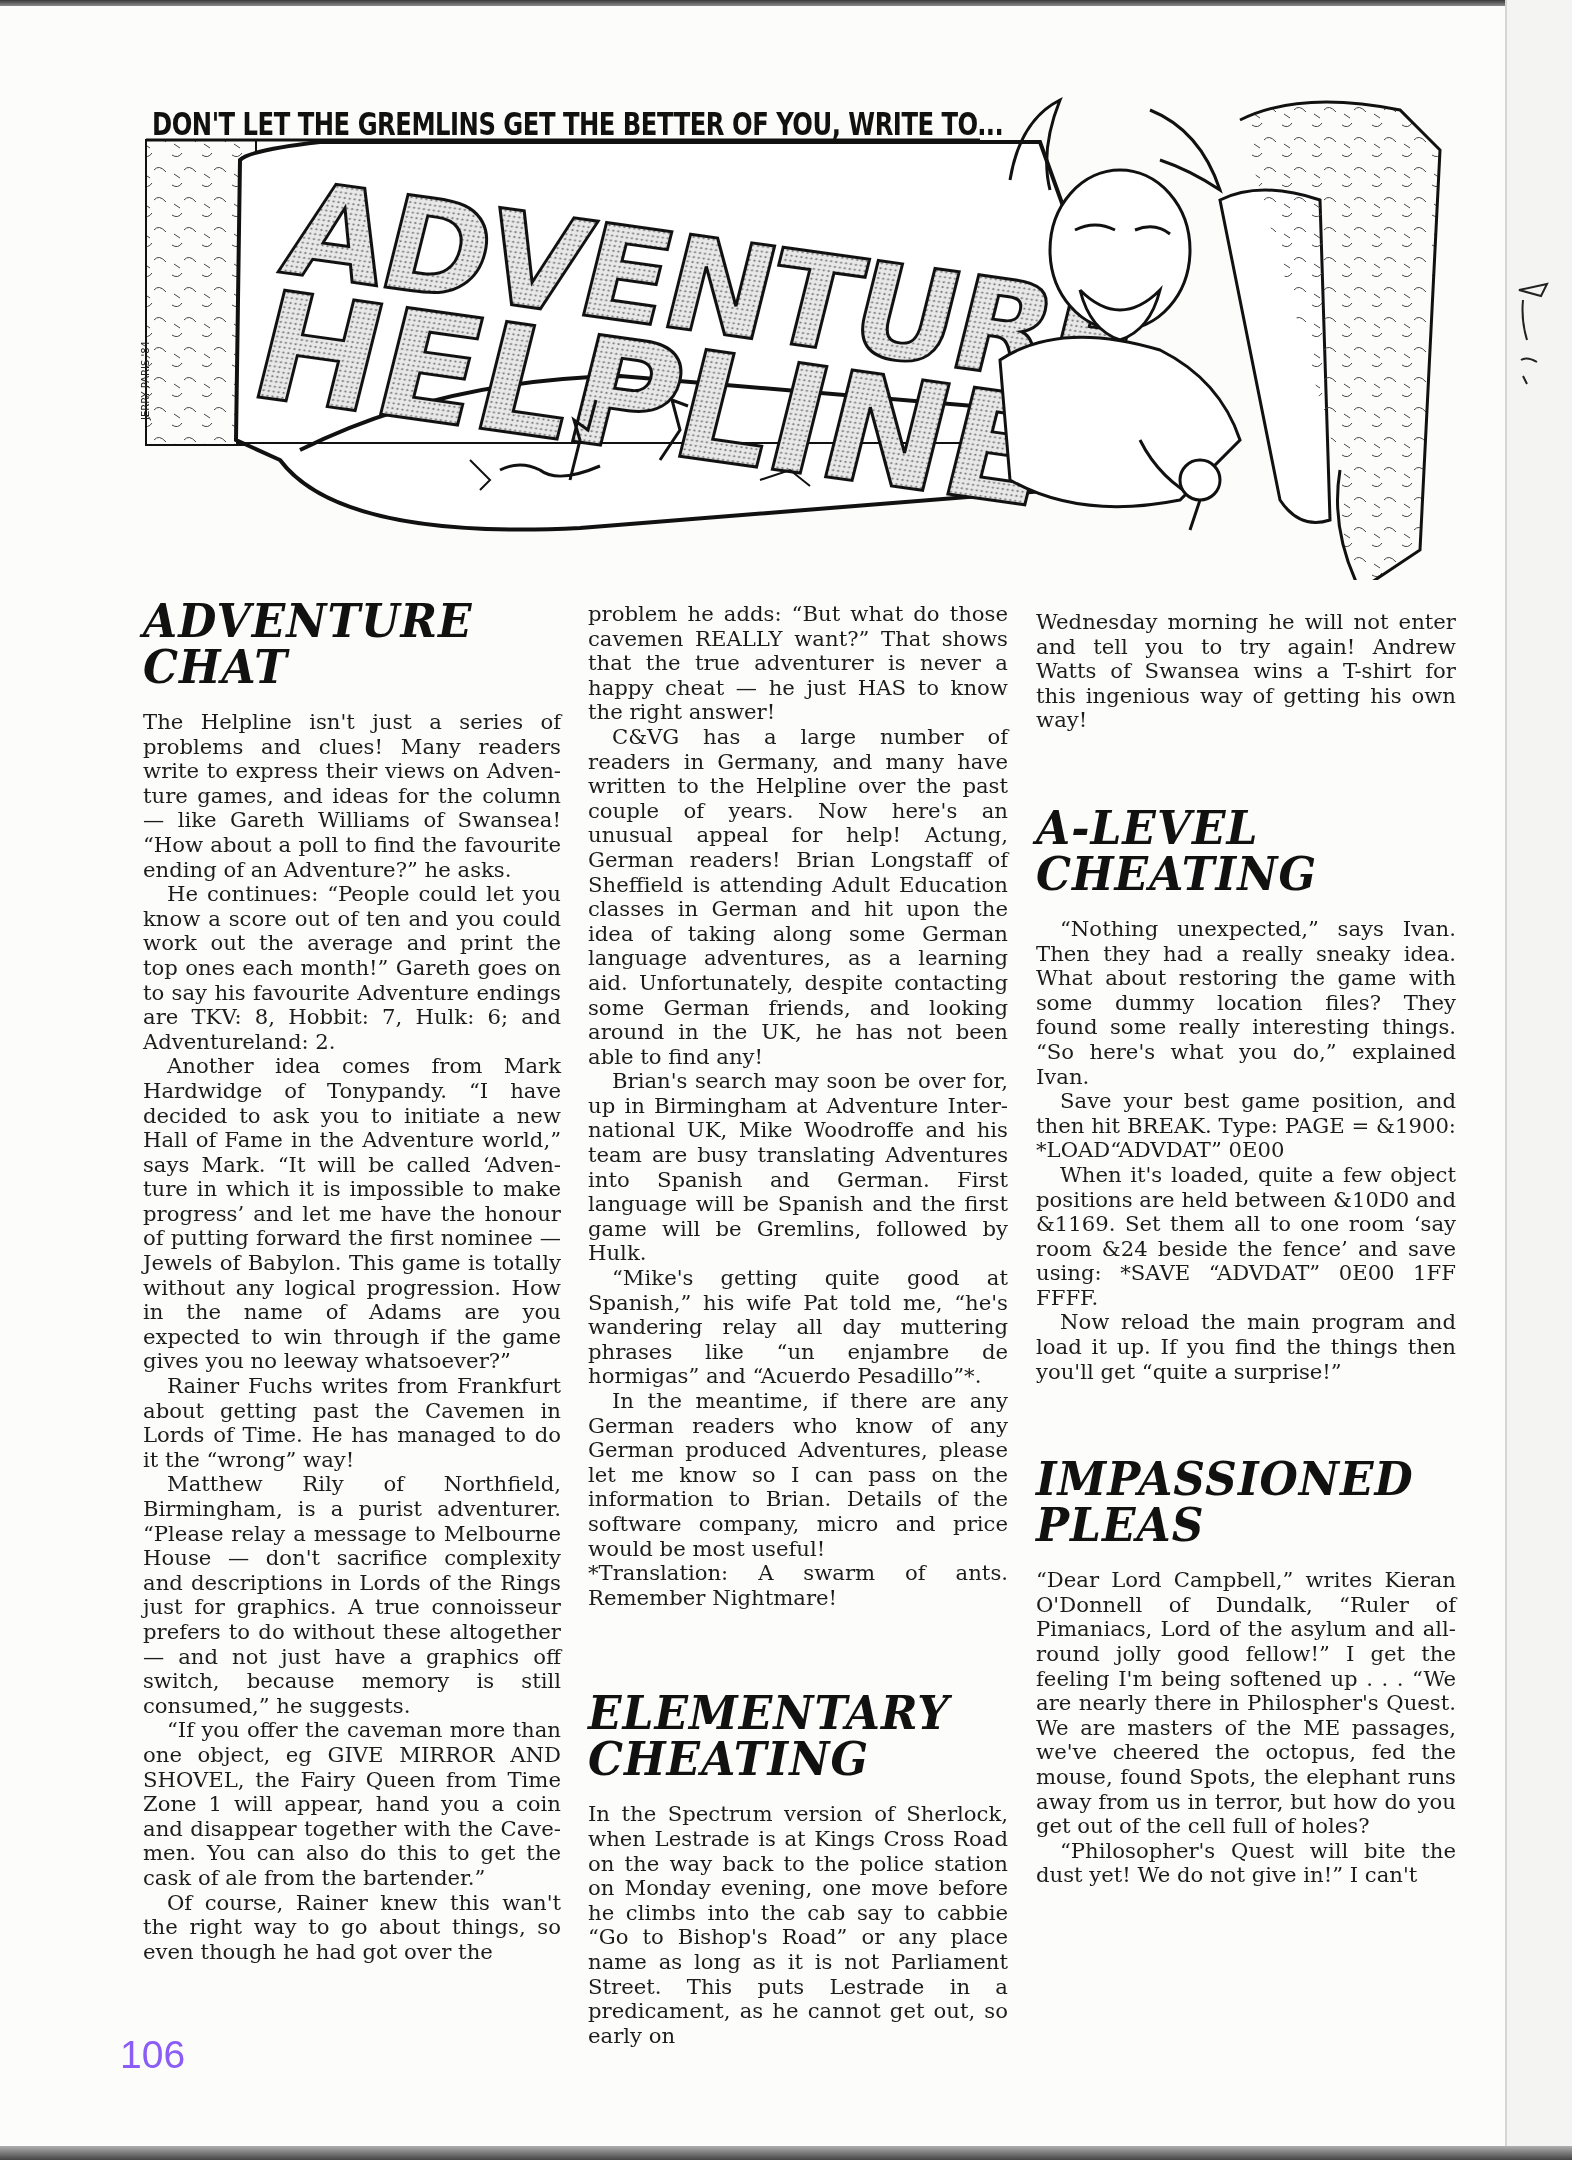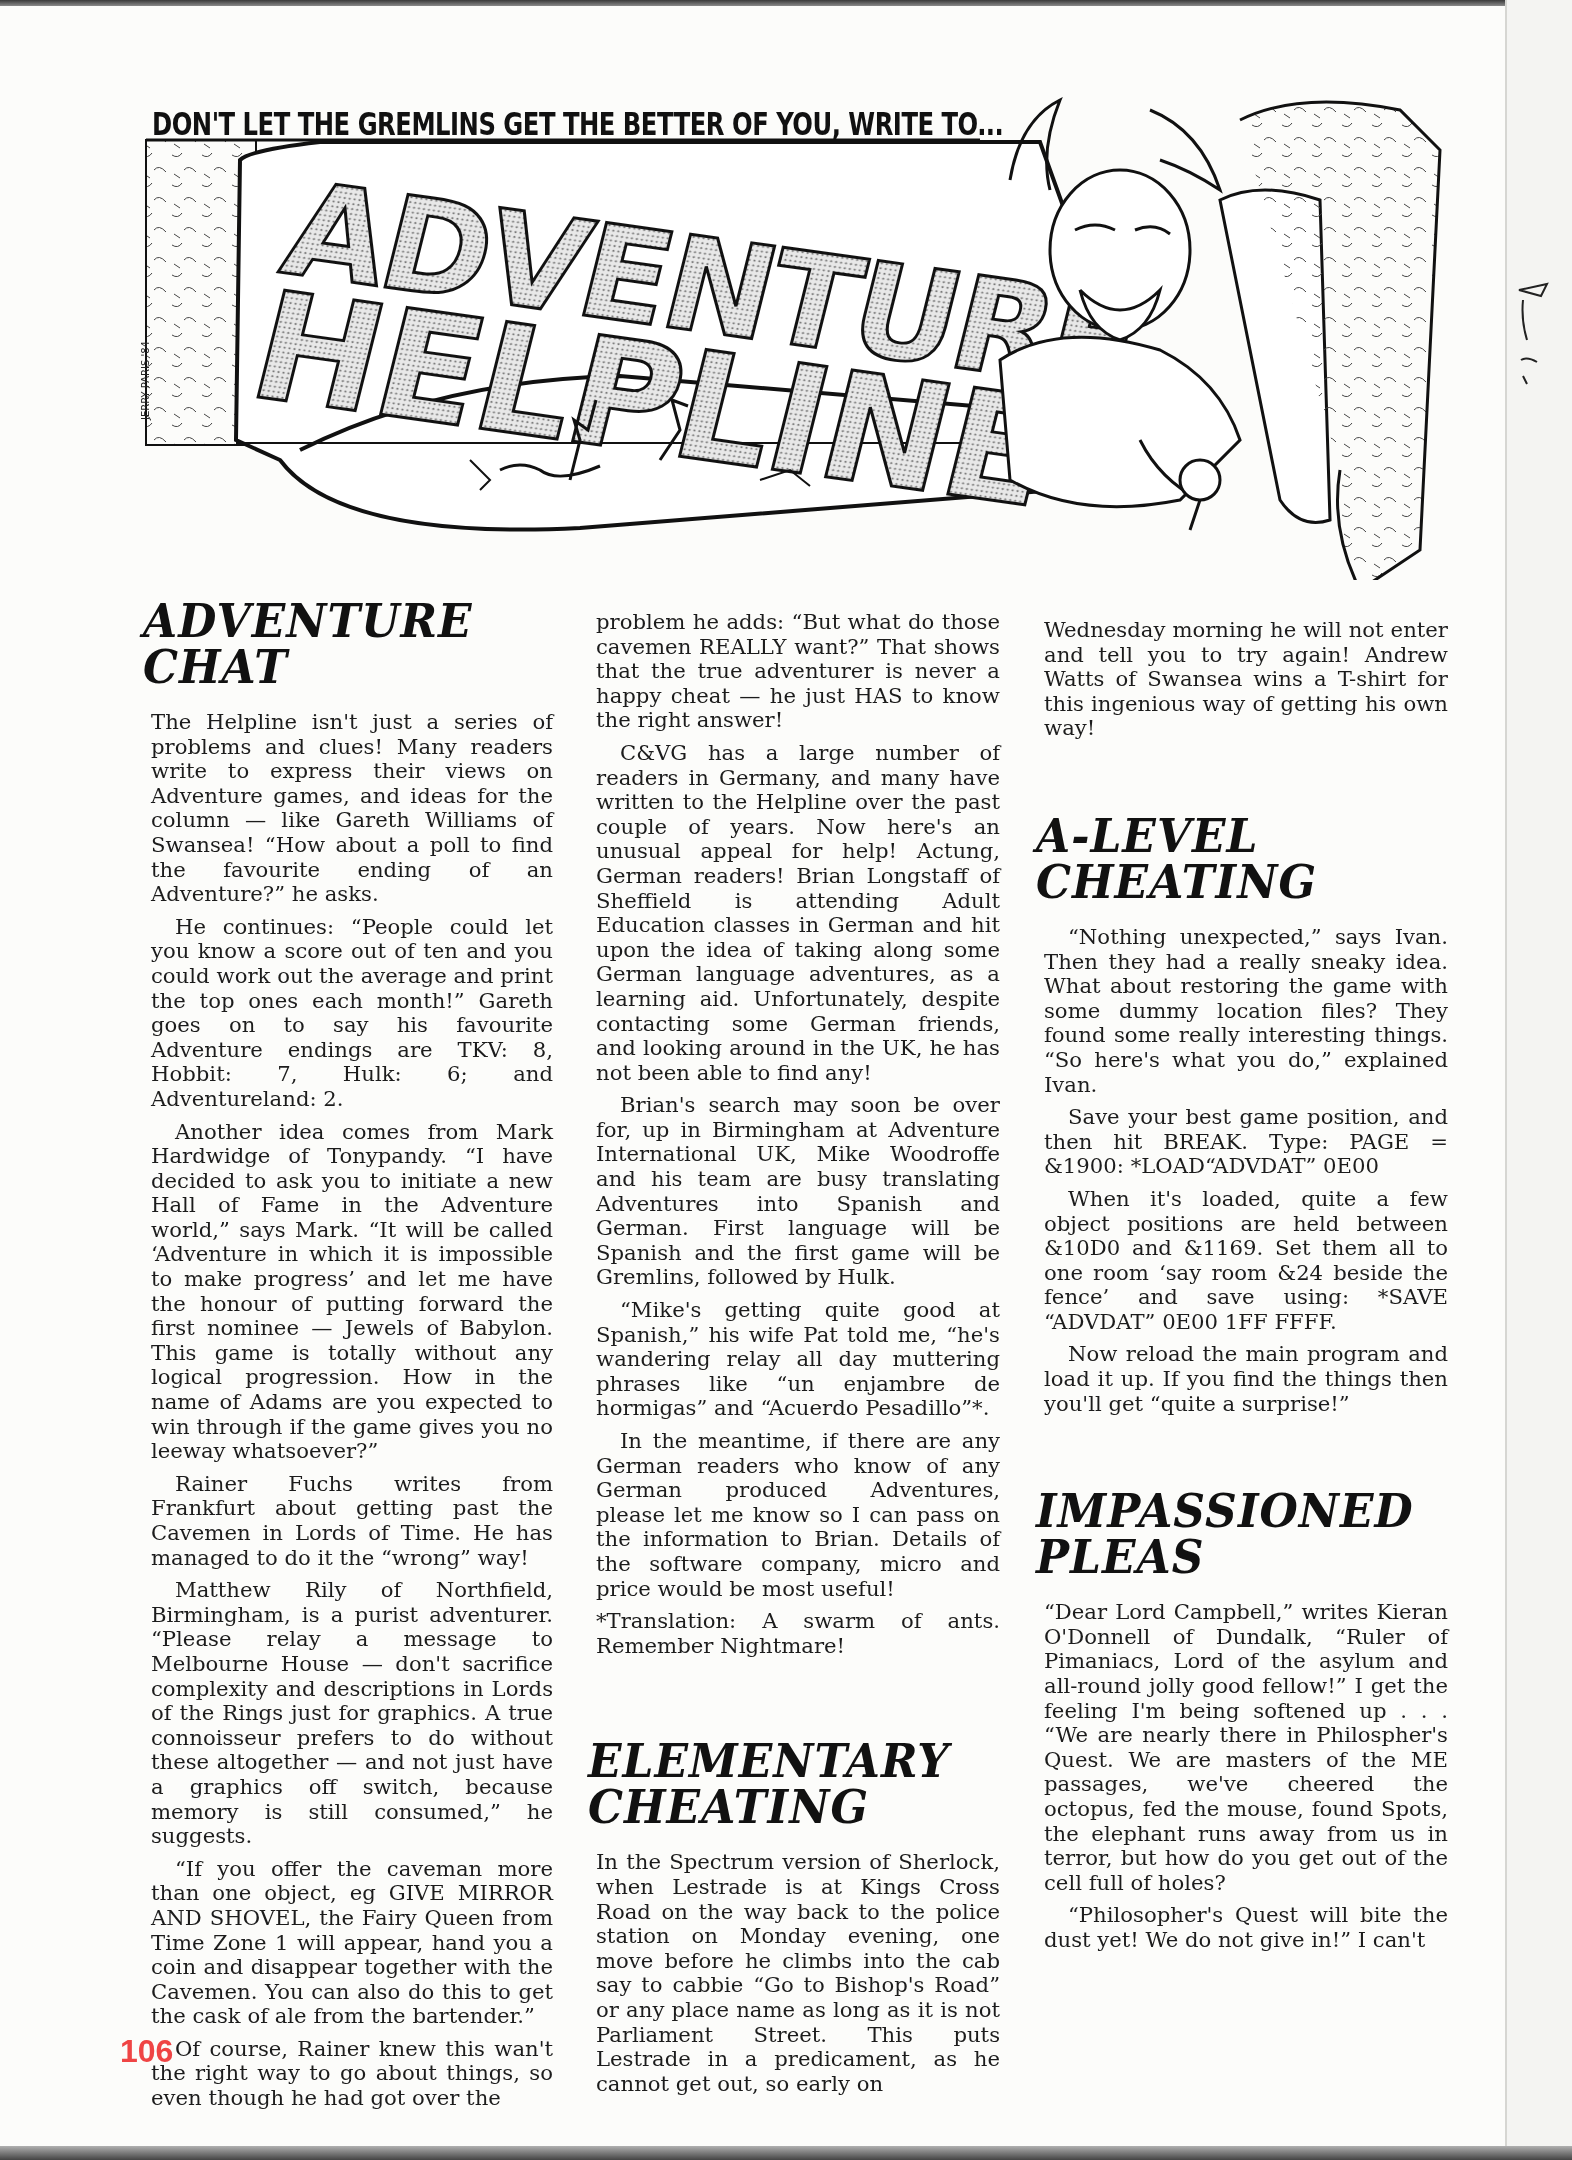--- a/index.html
+++ b/index.html
@@ -26,33 +26,33 @@
   .sig { position:absolute; left:0; top:360px; font-size:10px; color:#222;
     transform:rotate(-90deg); transform-origin:left top; white-space:nowrap;
     font-family:"DejaVu Sans", sans-serif; }
 
   
   .col { position:absolute; top:598px; font-size:21.2px; line-height:24.6px;
     text-align:justify; hyphens:manual; color:#1c1c1c; }
   .col1 { left:143px; width:418px; }
   .col2 { left:588px; width:420px; top:602px; }
   .col3 { left:1036px; width:420px; top:610px; }
-  .col p { margin:8px; text-indent:0; }
+  .col p { margin:0; text-indent:0; }
   .col p.ind { text-indent:24px; }
   h2.head { margin:0; font-family:"DejaVu Serif", serif; font-weight:900; font-style:italic;
     font-size:44px; line-height:44px; letter-spacing:1px; color:#111;
     transform:scaleY(1.05); }
   .col1 h2.head { margin-top:2px; margin-bottom:22px; }
   .col2 h2.head { margin-top:82px; margin-bottom:22px; }
   .col3 h2.head.first { margin-top:74px; margin-bottom:22px; }
   .col3 h2.head.second { margin-top:74px; margin-bottom:22px; }
   .footnote { }
 
   .page-number { position:absolute; left:120px; top:2033px;
-    font-family:"Liberation Sans", sans-serif; font-weight:bold; font-size:32px; color:#ef4444; }
+    font-family:"Liberation Sans", sans-serif; font-weight:normal; font-size:39px; color:#8b5cf6; }
 </style>
 </head>
 <body>
 
 <div class="top-edge"></div>
 <div class="right-page">
   <svg class="edge-art" viewBox="0 0 50 120">
     <path d="M2 10 L30 4 L24 16 Z M6 20 Q4 40 10 60 M4 80 Q10 76 20 82 M6 96 L10 104" fill="none" stroke="#222" stroke-width="2"></path>
   </svg>
 </div>

